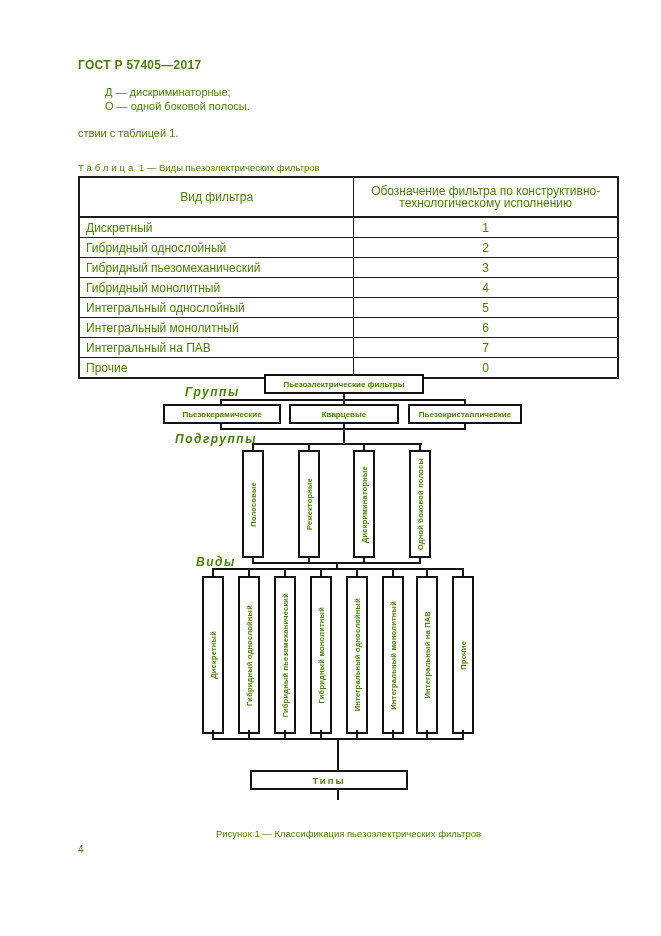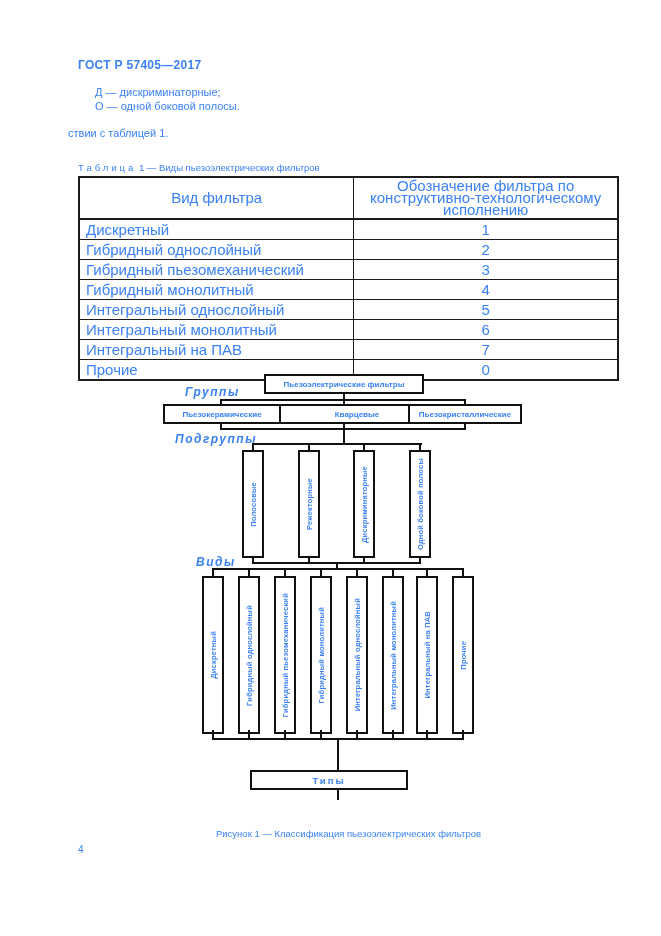--- a/index.html
+++ b/index.html
@@ -1,30 +1,30 @@
 <!DOCTYPE html>
 <html><head>
 <meta charset="utf-8">
 <style>
   html,body { margin:0; padding:0; background:#e8e8e8; }
   .page {
     position:relative; width:661px; height:936px; margin:0 auto;
-    background:#ffffff; color:#3b82f6;
+    background:#ffffff; color:#4d7c0f;
     font-family:"Liberation Sans", sans-serif;
     overflow:hidden;
   }
   .abs { position:absolute; }
   .doc-header { left:78px; top:58px; font-size:12px; font-weight:bold; letter-spacing:0.3px; }
-  .body-line { left:68px; width:541px; font-size:11px; line-height:13.5px; }
+  .body-line { left:78px; width:541px; font-size:11px; line-height:13.5px; }
   .indent { text-indent:27px; }
   .tbl-caption { left:78px; top:162px; font-size:9.5px; }
   .tbl-caption .sp { letter-spacing:3px; }
   table.gost {
     position:absolute; left:78px; top:176px; width:541px;
-    border-collapse:collapse; font-size:15px;
+    border-collapse:collapse; font-size:12px;
   }
   table.gost th, table.gost td { border:1px solid #1c1c1c; }
   table.gost th {
     font-weight:normal; text-align:center; vertical-align:middle;
     height:34px; padding:2px 14px; line-height:12px;
     border-bottom:2px solid #1c1c1c;
   }
   table.gost td { height:17px; padding:1px 6px; }
   table.gost td.code { text-align:center; }
   table.gost { border:2px solid #1c1c1c; }
@@ -110,21 +110,21 @@
   <div class="dbox" style="left:264px; top:374px; width:156px; height:16px;">Пьезоэлектрические фильтры</div>
   <div class="lvl-label" style="left:185px; top:385px;">Группы</div>
 
   <div class="vline" style="left:343px; top:394px; width:2px; height:6px;"></div>
   <div class="hline" style="left:220px; top:399px; width:246px; height:2px;"></div>
   <div class="vline" style="left:220px; top:399px; width:2px; height:6px;"></div>
   <div class="vline" style="left:343px; top:399px; width:2px; height:6px;"></div>
   <div class="vline" style="left:464px; top:399px; width:2px; height:6px;"></div>
 
   <div class="dbox" style="left:163px; top:404px; width:114px; height:16px;">Пьезокерамические</div>
-  <div class="dbox" style="left:279px; top:404px; width:106px; height:16px;padding-left:23px;">Кварцевые</div>
+  <div class="dbox" style="left:289px; top:404px; width:106px; height:16px;">Кварцевые</div>
   <div class="dbox" style="left:408px; top:404px; width:110px; height:16px;">Пьезокристаллические</div>
 
   <div class="vline" style="left:220px; top:424px; width:2px; height:6px;"></div>
   <div class="vline" style="left:343px; top:424px; width:2px; height:6px;"></div>
   <div class="vline" style="left:464px; top:424px; width:2px; height:6px;"></div>
   <div class="hline" style="left:220px; top:428px; width:246px; height:2px;"></div>
   <div class="vline" style="left:343px; top:428px; width:2px; height:17px;"></div>
   <div class="lvl-label" style="left:175px; top:432px;">Подгруппы</div>
   <div class="hline" style="left:252px; top:443px; width:170px; height:2px;"></div>
   <div class="vline" style="left:252px; top:443px; width:2px; height:8px;"></div>

